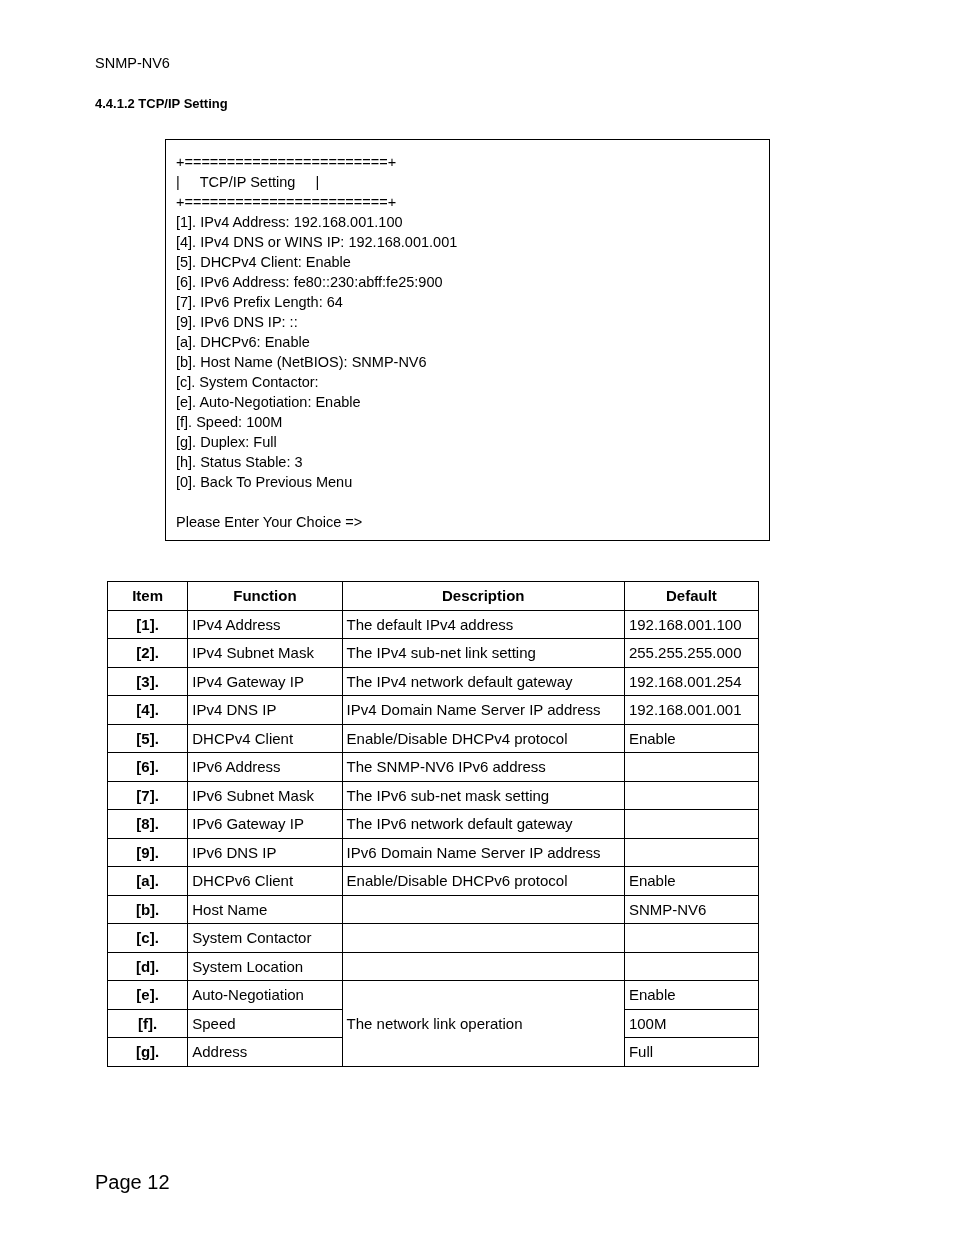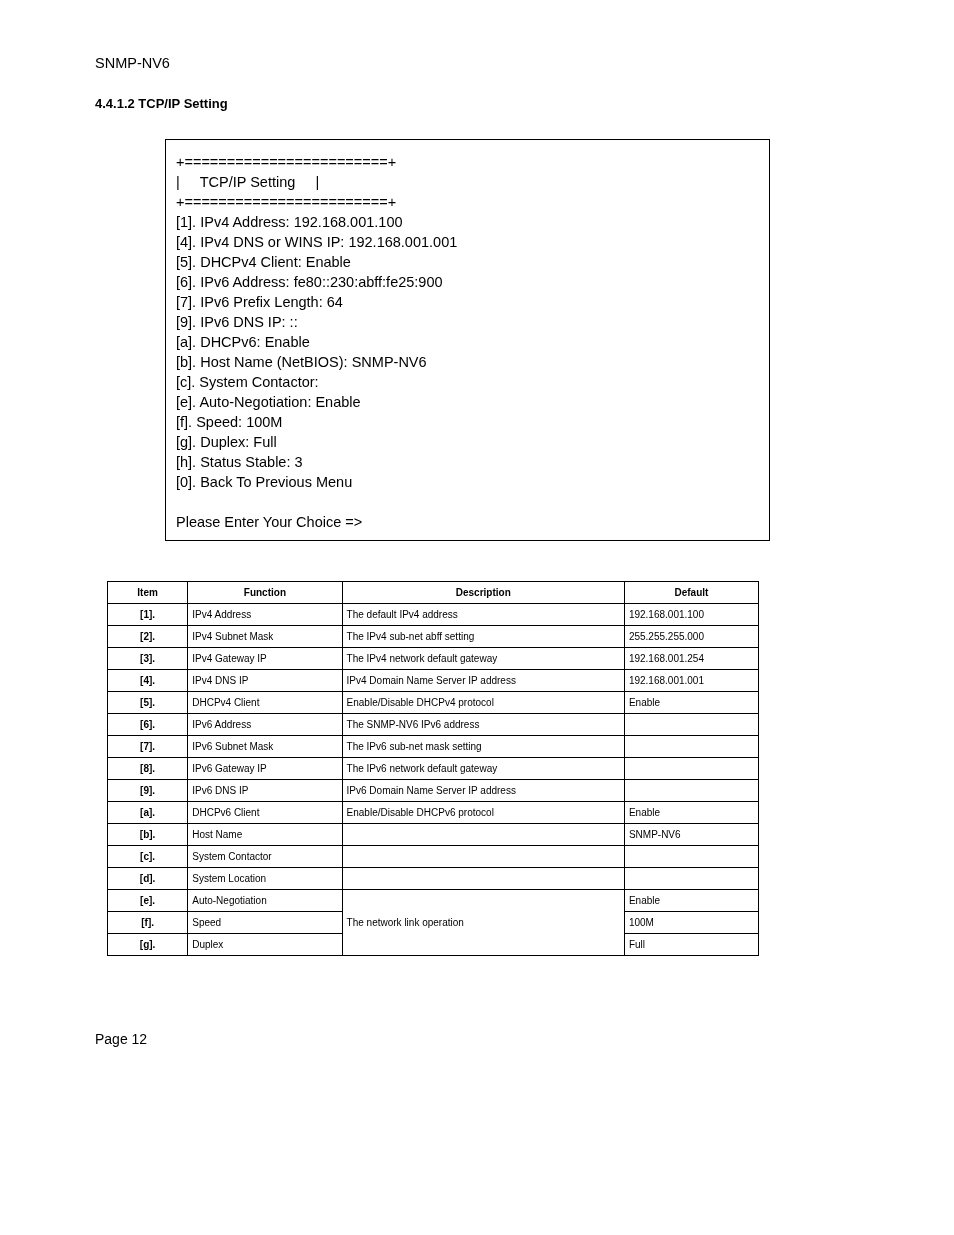--- a/index.html
+++ b/index.html
@@ -28,21 +28,21 @@
     padding: 12px 10px 8px 10px;
     line-height: 1.38;
     font-size: 14.5px;
     box-sizing: border-box;
   }
   .terminal-box div { white-space: pre; }
   table.spec {
     border-collapse: collapse;
     width: 652px;
     margin-left: 12px;
-    font-size: 10px;
+    font-size: 15px;
   }
   table.spec th, table.spec td {
     border: 1px solid #000;
     padding: 4px 4px 4px 4px;
     vertical-align: top;
     line-height: 1.3;
   }
   table.spec th {
     font-weight: bold;
     text-align: center;
@@ -50,22 +50,22 @@
   table.spec td.item {
     text-align: center;
     font-weight: bold;
     width: 70px;
   }
   table.spec col.c1 { width: 72px; }
   table.spec col.c2 { width: 152px; }
   table.spec col.c3 { width: 278px; }
   table.spec col.c4 { width: 132px; }
   .footer {
-    margin-top: 75px;
-    font-size: 14px;
+    margin-top: 104px;
+    font-size: 20px;
   }
 </style>
 </head>
 <body>
 
 <div class="header-line">SNMP-NV6</div>
 
 <h2 class="section-title">4.4.1.2 TCP/IP Setting</h2>
 
 <div class="terminal-box">
@@ -106,21 +106,21 @@
   </tr>
   <tr>
     <td class="item">[1].</td>
     <td>IPv4 Address</td>
     <td>The default IPv4 address</td>
     <td>192.168.001.100</td>
   </tr>
   <tr>
     <td class="item">[2].</td>
     <td>IPv4 Subnet Mask</td>
-    <td>The IPv4 sub-net abff setting</td>
+    <td>The IPv4 sub-net link setting</td>
     <td>255.255.255.000</td>
   </tr>
   <tr>
     <td class="item">[3].</td>
     <td>IPv4 Gateway IP</td>
     <td>The IPv4 network default gateway</td>
     <td>192.168.001.254</td>
   </tr>
   <tr>
     <td class="item">[4].</td>
@@ -188,19 +188,19 @@
     <td rowspan="3" style="vertical-align:middle">The network link operation</td>
     <td>Enable</td>
   </tr>
   <tr>
     <td class="item">[f].</td>
     <td>Speed</td>
     <td>100M</td>
   </tr>
   <tr>
     <td class="item">[g].</td>
-    <td>Duplex</td>
+    <td>Address</td>
     <td>Full</td>
   </tr>
 </tbody>
   </table>
 
 <div class="footer">Page 12</div>
 
 </body></html>

